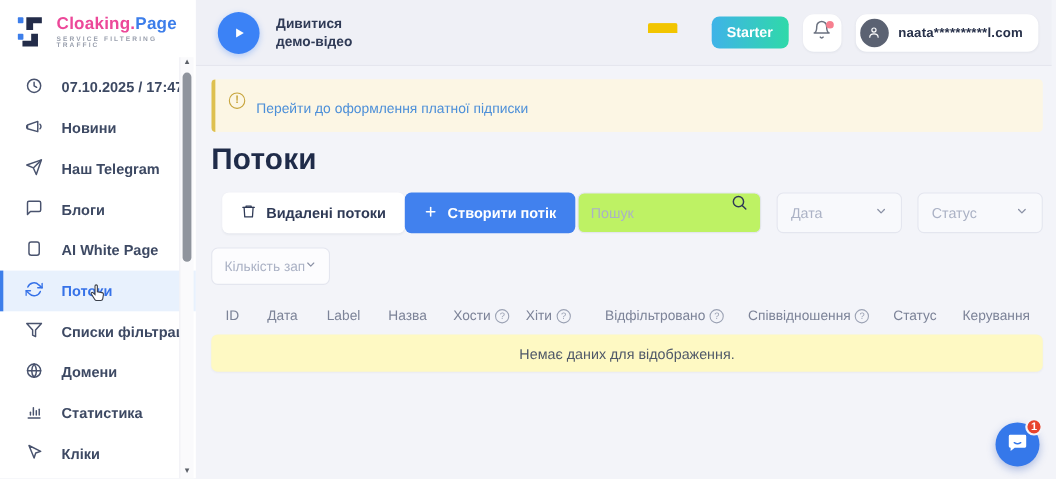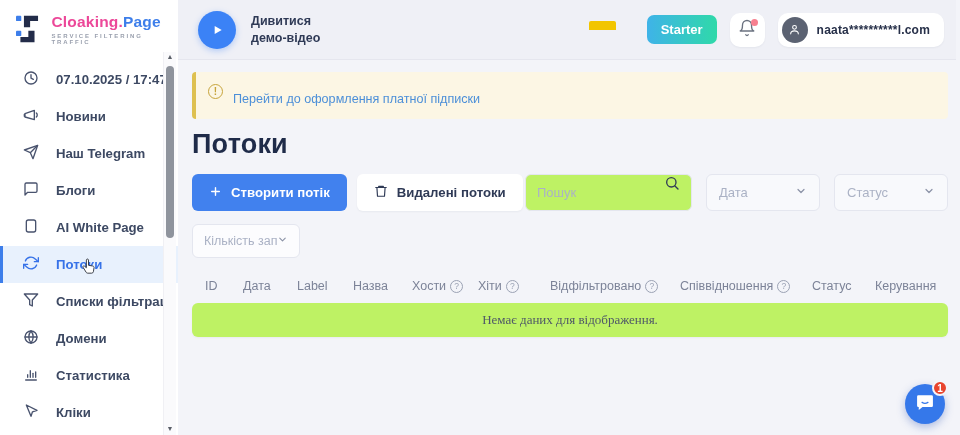--- a/index.html
+++ b/index.html
@@ -84,22 +84,22 @@
                  font-size:12.5px; color:#ABB2C5; margin-bottom:18px; cursor:pointer; }
   .records-box .trunc { overflow:hidden; white-space:nowrap; width:76px; }
 
   .thead { display:flex; align-items:center; font-size:12.5px; color:#7C8398; padding-left:13px;
            height:20px; margin-bottom:7px; }
   .hc { display:flex; align-items:center; }
   .c0{width:38px}.c1{width:54px}.c2{width:56px}.c3{width:59px}.c4{width:66px}
   .c5{width:72px}.c6{width:130px}.c7{width:132px}.c8{width:63px}.c9{flex:1}
   .help-icon { display:inline-flex; width:13px; height:13px; border:1.2px solid #9BA2B4; border-radius:50%;
                font-size:8.5px; color:#9BA2B4; align-items:center; justify-content:center; margin-left:4px; }
-  .empty-card { background:#bef264; border-radius:6px; height:34px; display:flex; align-items:center;
-                justify-content:center; font-size:13px; color:#4F5868; box-shadow:0 1px 2px rgba(20,30,60,.04);font-family:Liberation Serif, serif; }
+  .empty-card { background:#fef9c3; border-radius:6px; height:34px; display:flex; align-items:center;
+                justify-content:center; font-size:13px; color:#4F5868; box-shadow:0 1px 2px rgba(20,30,60,.04); }
 
   
   .chat-fab { position:absolute; right:15px; bottom:11px; width:40px; height:40px; border-radius:50%;
               background:#3578EA; display:flex; align-items:center; justify-content:center;
               cursor:pointer; z-index:5; box-shadow:0 3px 8px rgba(40,80,180,.35); }
   .chat-badge { position:absolute; top:-4px; right:-3px; min-width:16px; height:16px; border-radius:8px;
                 background:#E8442E; color:#fff; font-size:10px; font-weight:700; display:flex;
                 align-items:center; justify-content:center; border:2px solid #F3F4F9; }
 
   .mouse-cursor { position:absolute; left:80px; top:258px; z-index:9; pointer-events:none; }
@@ -280,39 +280,39 @@
     <div class="banner">
       <span class="warn-icon">!</span>
       <div>
         <a class="banner-link">Перейти до оформлення платної підписки</a>
       </div>
     </div>
 
     <h1 class="page-title">Потоки</h1>
 
     <div class="actions">
-      <button class="btn btn-primary">
-        <span>
-          <svg width="13" height="13" viewBox="0 0 24 24" fill="none" stroke="#fff" stroke-width="2.6" stroke-linecap="round">
-              <path d="M12 5v14"></path>
-              <path d="M5 12h14"></path>
-            </svg>
-        </span>
-        <span>Створити потік</span>
-      </button>
-
       <button class="btn btn-white">
         <span>
           <svg width="14" height="14" viewBox="0 0 24 24" fill="none" stroke="#2F3A56" stroke-width="2" stroke-linecap="round" stroke-linejoin="round">
               <path d="M3 6h18"></path>
               <path d="M8 6V4h8v2"></path>
               <path d="M19 6l-1 15H6L5 6"></path>
             </svg>
         </span>
         <span>Видалені потоки</span>
+      </button>
+
+      <button class="btn btn-primary">
+        <span>
+          <svg width="13" height="13" viewBox="0 0 24 24" fill="none" stroke="#fff" stroke-width="2.6" stroke-linecap="round">
+              <path d="M12 5v14"></path>
+              <path d="M5 12h14"></path>
+            </svg>
+        </span>
+        <span>Створити потік</span>
       </button>
 
       <div class="search-box">
         <input placeholder="Пошук" style="">
         <span>
           <svg width="16" height="16" viewBox="0 0 24 24" fill="none" stroke="#2F3A56" stroke-width="2" stroke-linecap="round">
               <circle cx="11" cy="11" r="7"></circle>
               <path d="M16.5 16.5L21 21"></path>
             </svg>
         </span>

